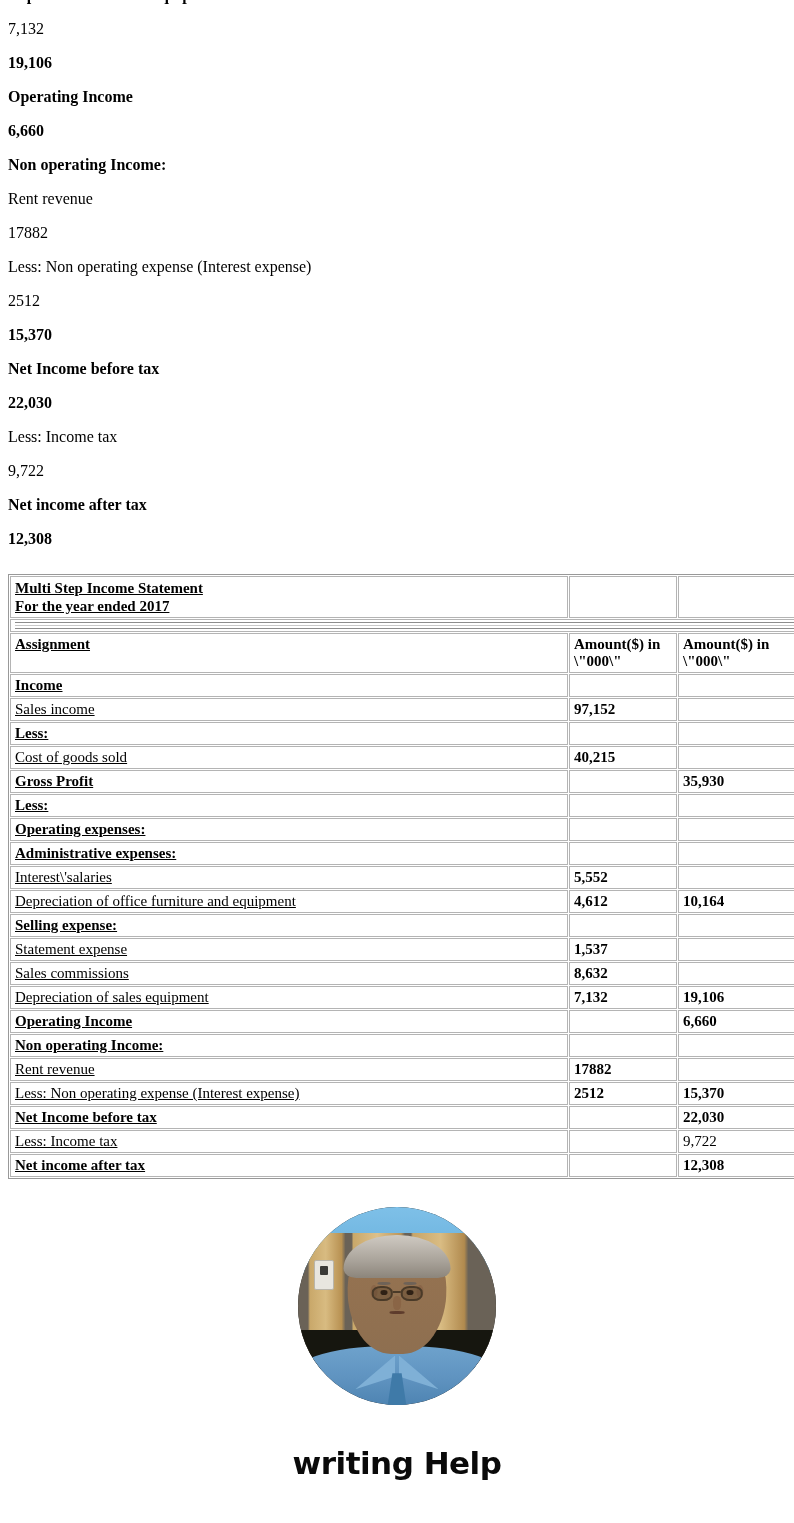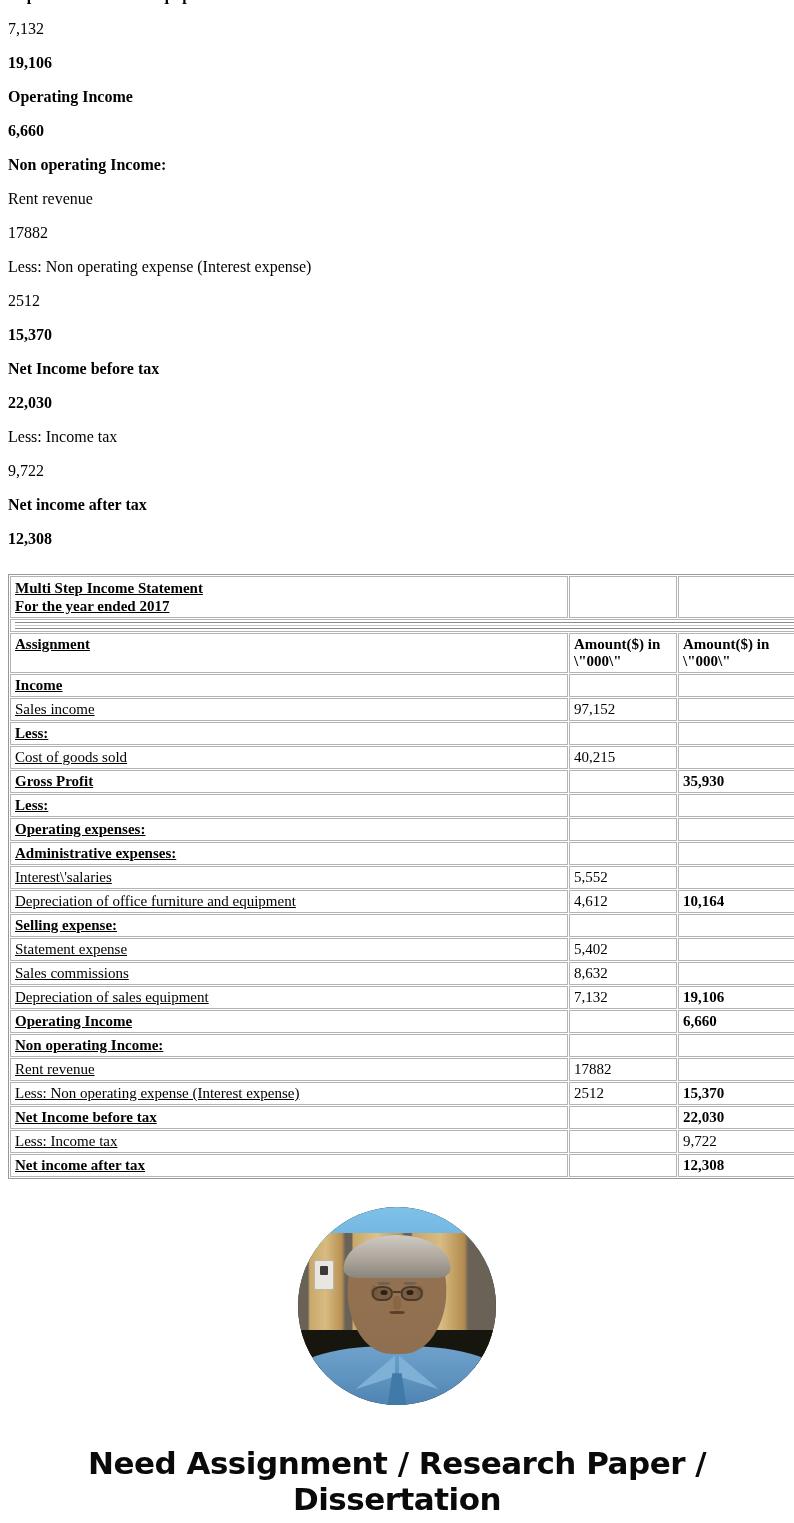--- a/index.html
+++ b/index.html
@@ -63,21 +63,21 @@
   }
   table.income-statement td {
     border: 1px solid #b4b4b4;
     padding: 2px 4px;
     vertical-align: top;
     line-height: 17px;
     background: #ffffff;
     word-wrap: break-word;
   }
   td.c1 { width: 548px; text-decoration: underline; }
-  td.c2 { width: 98px; }
+  td.c2 { width: 98px; font-weight: bold; }
   td.c3 { width: 110px; }
   td.bold { font-weight: bold; }
   td.noborder { border: none; }
   tr.title-row td { line-height: 18px; }
 
   
   .sep-strip td {
     border: none;
     padding: 0;
     height: 7px;
@@ -372,21 +372,21 @@
           <td class="c2">4,612</td>
           <td class="c3 bold">10,164</td>
         </tr>
         <tr>
           <td class="c1 bold">Selling expense:</td>
           <td class="c2"></td>
           <td class="c3"></td>
         </tr>
         <tr>
           <td class="c1">Statement expense</td>
-          <td class="c2">5,402</td>
+          <td class="c2">1,537</td>
           <td class="c3"></td>
         </tr>
         <tr>
           <td class="c1">Sales commissions</td>
           <td class="c2">8,632</td>
           <td class="c3"></td>
         </tr>
         <tr>
           <td class="c1">Depreciation of sales equipment</td>
           <td class="c2">7,132</td>
@@ -455,16 +455,15 @@
         <div class="lens right"></div>
       </div>
       <div class="nose"></div>
       <div class="mouth"></div>
     </div>
     <div class="hair"></div>
   </div>
 </div>
 
 <div id="promo">
-  <span class="line">Need Assignment / Research Paper / Dissertation</span>
   <span class="line">writing Help</span>
 
 </div>
 
 </body></html>

